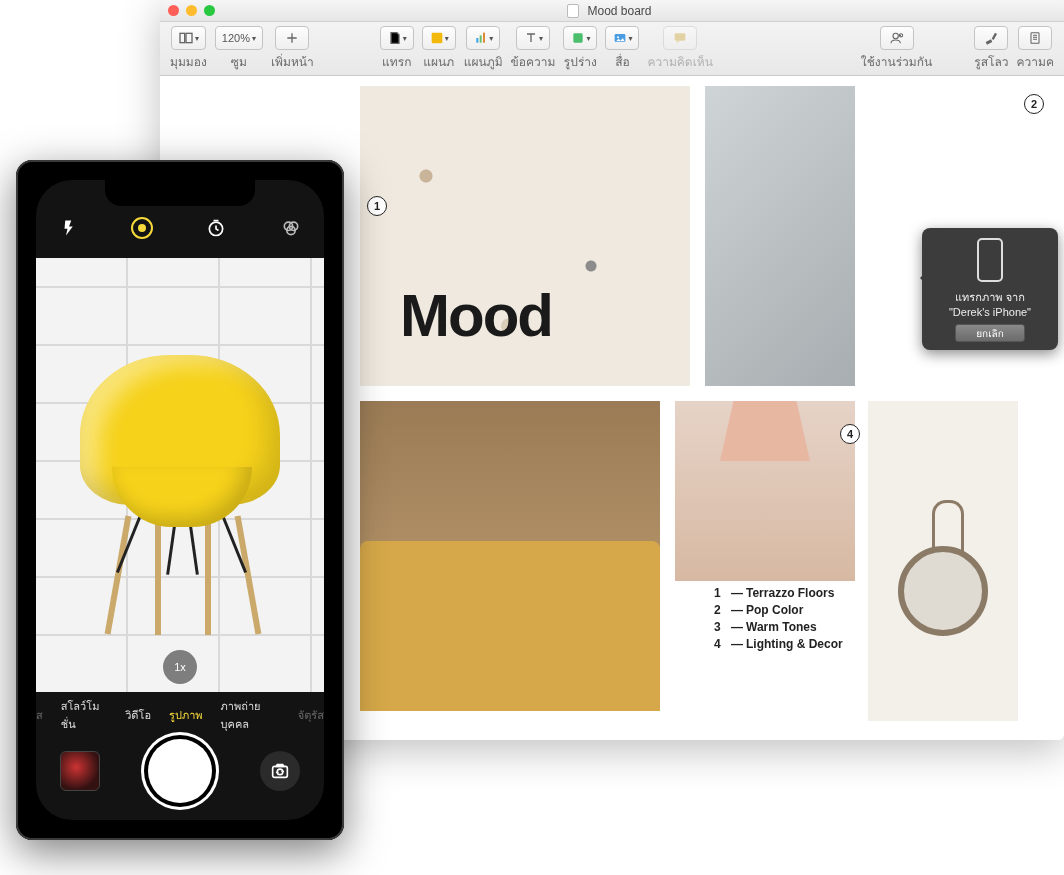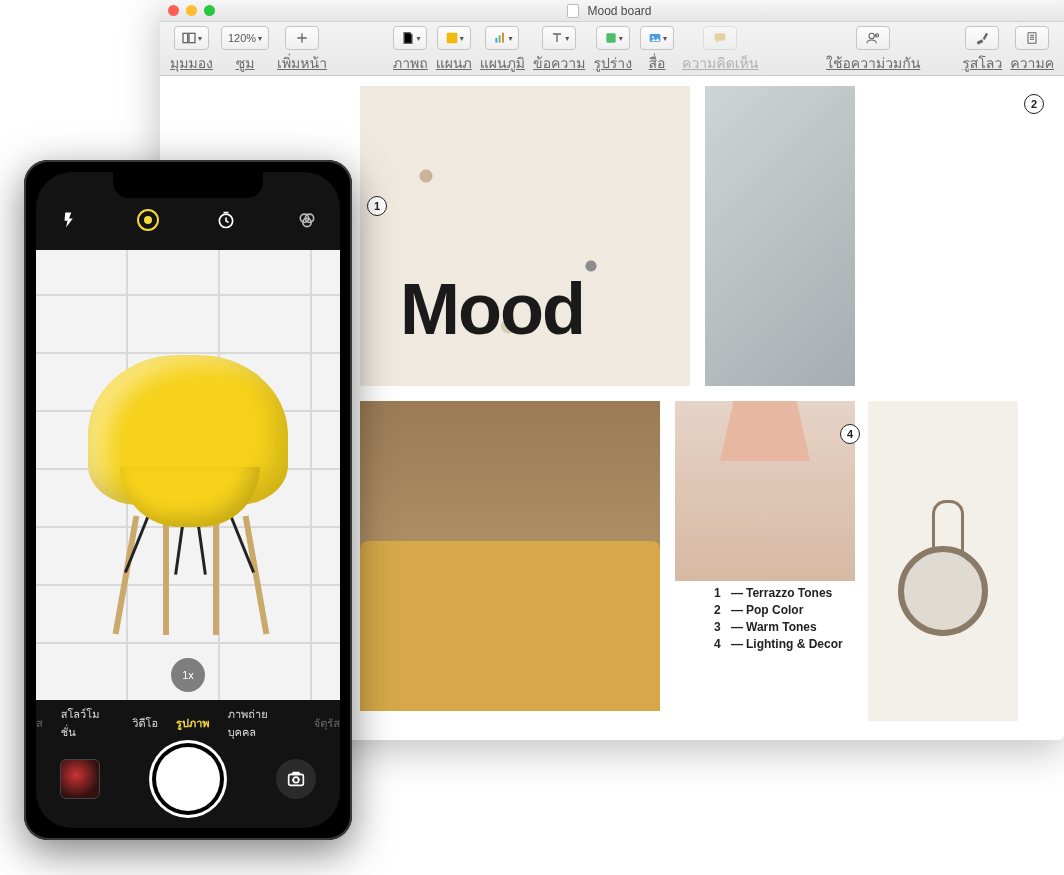--- a/index.html
+++ b/index.html
@@ -40,21 +40,21 @@
   .tb-group { display:flex; flex-direction:column; align-items:center; margin: 0 2px;}
   .tb-btn {
     height: 24px; min-width: 34px;
     background: linear-gradient(#fdfdfd,#efefef);
     border: 1px solid #c4c4c4; border-radius: 4px;
     display: flex; align-items: center; justify-content: center;
     font-size: 11px; color:#555; padding: 0 6px;
     box-shadow: 0 1px 0 rgba(255,255,255,0.6) inset;
   }
   .tb-btn.icon svg { width:16px; height:16px; }
-  .tb-lbl { font-size: 14px; color:#6b6b6b; margin-top: 2px; white-space:nowrap;text-decoration:underline;}
+  .tb-lbl { font-size: 12px; color:#6b6b6b; margin-top: 2px; white-space:nowrap;}
   .tb-sep { width: 10px; }
   .tb-spacer { flex: 1; }
 
   .canvas-wrap {
     position: absolute; top: 76px; left: 0; right: 0; bottom: 0;
     background: #fff; overflow: hidden;
   }
   .page {
     position:absolute; inset:0; background:#fff;
   }
@@ -84,22 +84,22 @@
   }
   .mirror { width:90px; height:90px; border:6px solid #8a7a66; border-radius:50%; position:relative; top:30px; background:#e0dbd2;}
   .mirror::before{content:""; position:absolute; top:-52px; left:28px; width:26px; height:50px; border:3px solid #8a7a66; border-bottom:none; border-radius:14px 14px 0 0;}
   .lampshade { width:90px; height:60px; background:#e8b7a2; clip-path: polygon(15% 0,85% 0,100% 100%,0 100%); position:relative; top:-20px;}
   .sofa::after{
     content:""; position:absolute; bottom:0; left:0; right:0; height:55%;
     background:#d6a849; border-radius:8px 8px 0 0;
   }
 
   .mood-title {
-    position:absolute; left: 240px; top: 200px;
-    font-size: 72px; font-weight: 700; line-height: .92; letter-spacing:-2px;
+    position:absolute; left: 240px; top: 212px;
+    font-size: 60px; font-weight: 700; line-height: .92; letter-spacing:-2px;
     color:#1a1a1a;
   }
 
   .badge {
     position:absolute; width:20px; height:20px; border:1.5px solid #222; border-radius:50%;
     display:flex; align-items:center; justify-content:center;
     font-size:11px; font-weight:600; background:#fff; color:#222;
   }
 
   .legend {
@@ -124,24 +124,24 @@
     width:26px; height:44px; border:2px solid #ddd; border-radius:5px; margin:0 auto 6px;
   }
   .popup button{
     margin-top:6px; width:70px; height:18px; font-size:10px;
     background: linear-gradient(#8a8a8a,#6b6b6b); color:#fff;
     border:1px solid #555; border-radius:3px;
   }
 
   
   .iphone {
-    position:absolute; left:24px; top:160px;
+    position:absolute; left:16px; top:160px;
     width:328px; height:680px;
-    background:#000; border-radius:24px;
-    padding:12px;
+    background:#000; border-radius:16px;
+    padding:20px;
     box-shadow: 0 12px 40px rgba(0,0,0,0.5), inset 0 0 0 2px #3a3a3a;
   }
   .iphone .screen{
     width:100%; height:100%; background:#131313; border-radius:36px;
     position:relative; overflow:hidden;
   }
   .notch{
     position:absolute; top:0; left:50%; transform:translateX(-50%);
     width:150px; height:26px; background:#000; border-radius:0 0 16px 16px; z-index:5;
   }
@@ -197,21 +197,21 @@
     width:34px; height:34px; border-radius:50%;
     background:rgba(30,30,30,.55); color:#fff; font-size:11px;
     display:flex; align-items:center; justify-content:center;
   }
 
   .cam-modes{
     position:absolute; bottom:92px; left:0; right:0; height:26px;
     display:flex; align-items:center; justify-content:center; gap:18px;
     font-size:11px; color:#ddd; 
   }
-  .cam-modes span.sel{ color:#f5d93a; font-weight:700;}
+  .cam-modes span.sel{ color:#f5d93a; font-weight:400;}
   .cam-modes span.dim{ opacity:.4; }
 
   .cam-bottom{
     position:absolute; bottom:14px; left:0; right:0; height:70px;
     display:flex; align-items:center; justify-content:space-between; padding:0 24px;
   }
   .cam-thumb{
     width:40px; height:40px; border-radius:6px;
     background: radial-gradient(circle at 40% 40%, #c33, #311 70%);
     border:1px solid #444;
@@ -272,21 +272,21 @@
     <div class="tb-sep"></div>
       <div style="width:40px"></div>
 
     <div class="tb-group">
       <div class="tb-btn icon">
         <svg viewBox="0 0 24 24" stroke="#666" stroke-width="2">
             <path d="M6 4h9l3 3v13H6z"></path>
           </svg>
           <span style="font-size:8px;">▾</span>
       </div>
-      <div class="tb-lbl">ภาพถ</div>
+      <div class="tb-lbl">แทรก</div>
     </div>
     <div class="tb-group">
       <div class="tb-btn icon">
         <svg viewBox="0 0 24 24" fill="#f2b90c">
             <rect x="4" y="4" width="16" height="16" rx="2"></rect>
           </svg>
           <span style="font-size:8px;">▾</span>
       </div>
       <div class="tb-lbl">แผนภ</div>
     </div>
@@ -344,21 +344,21 @@
 
     <div class="tb-group">
       <div class="tb-btn icon">
         <svg viewBox="0 0 24 24" stroke="#666" fill="none" stroke-width="1.6">
             <circle cx="10" cy="9" r="4"></circle>
             <path d="M3 20c0-3 3-5 7-5s7 2 7 5"></path>
             <circle cx="18" cy="8" r="2.5"></circle>
             <path d="M17 7v2M16 8h2"></path>
           </svg>
       </div>
-      <div class="tb-lbl">ใช้อความ่วมกัน</div>
+      <div class="tb-lbl">ใช้งานร่วมกัน</div>
     </div>
 
     <div style="width:30px"></div>
 
     <div class="tb-group">
       <div class="tb-btn icon">
         <svg viewBox="0 0 24 24" fill="#666">
             <path d="M4 18l8-4 2 4-8 4z"></path>
             <path d="M13 13l5-9 3 2-5 9z"></path>
           </svg>
@@ -390,27 +390,33 @@
 
       <div class="mood-title">
         <div>Mood</div>
       </div>
 
       <div class="badge" style="left:207px; top:120px;">1</div>
       <div class="badge" style="right:20px; top:18px;">2</div>
       <div class="badge" style="left:680px; top:348px;">4</div>
 
       <div class="legend">
-        <div><span class="n">1</span><span class="d">—</span><span>Terrazzo Tones</span></div>
+        <div><span class="n">1</span><span class="d">—</span><span>Terrazzo Floors</span></div>
         <div><span class="n">2</span><span class="d">—</span><span>Pop Color</span></div>
         <div><span class="n">3</span><span class="d">—</span><span>Warm Tones</span></div>
         <div><span class="n">4</span><span class="d">—</span><span>Lighting &amp; Decor</span></div>
       </div>
     </div>
 
+    <div class="popup">
+      <div class="ph"></div>
+      <div>แทรกภาพ จาก</div>
+      <div>"Derek's iPhone"</div>
+      <button>ยกเลิก</button>
+    </div>
   </div>
 </div>
 
 <div class="iphone">
   <div class="screen">
     <div class="notch"></div>
 
     <div class="cam-topbar">
       <div class="cam-top-icon">
         <svg width="18" height="18" viewBox="0 0 24 24" fill="#fff">

